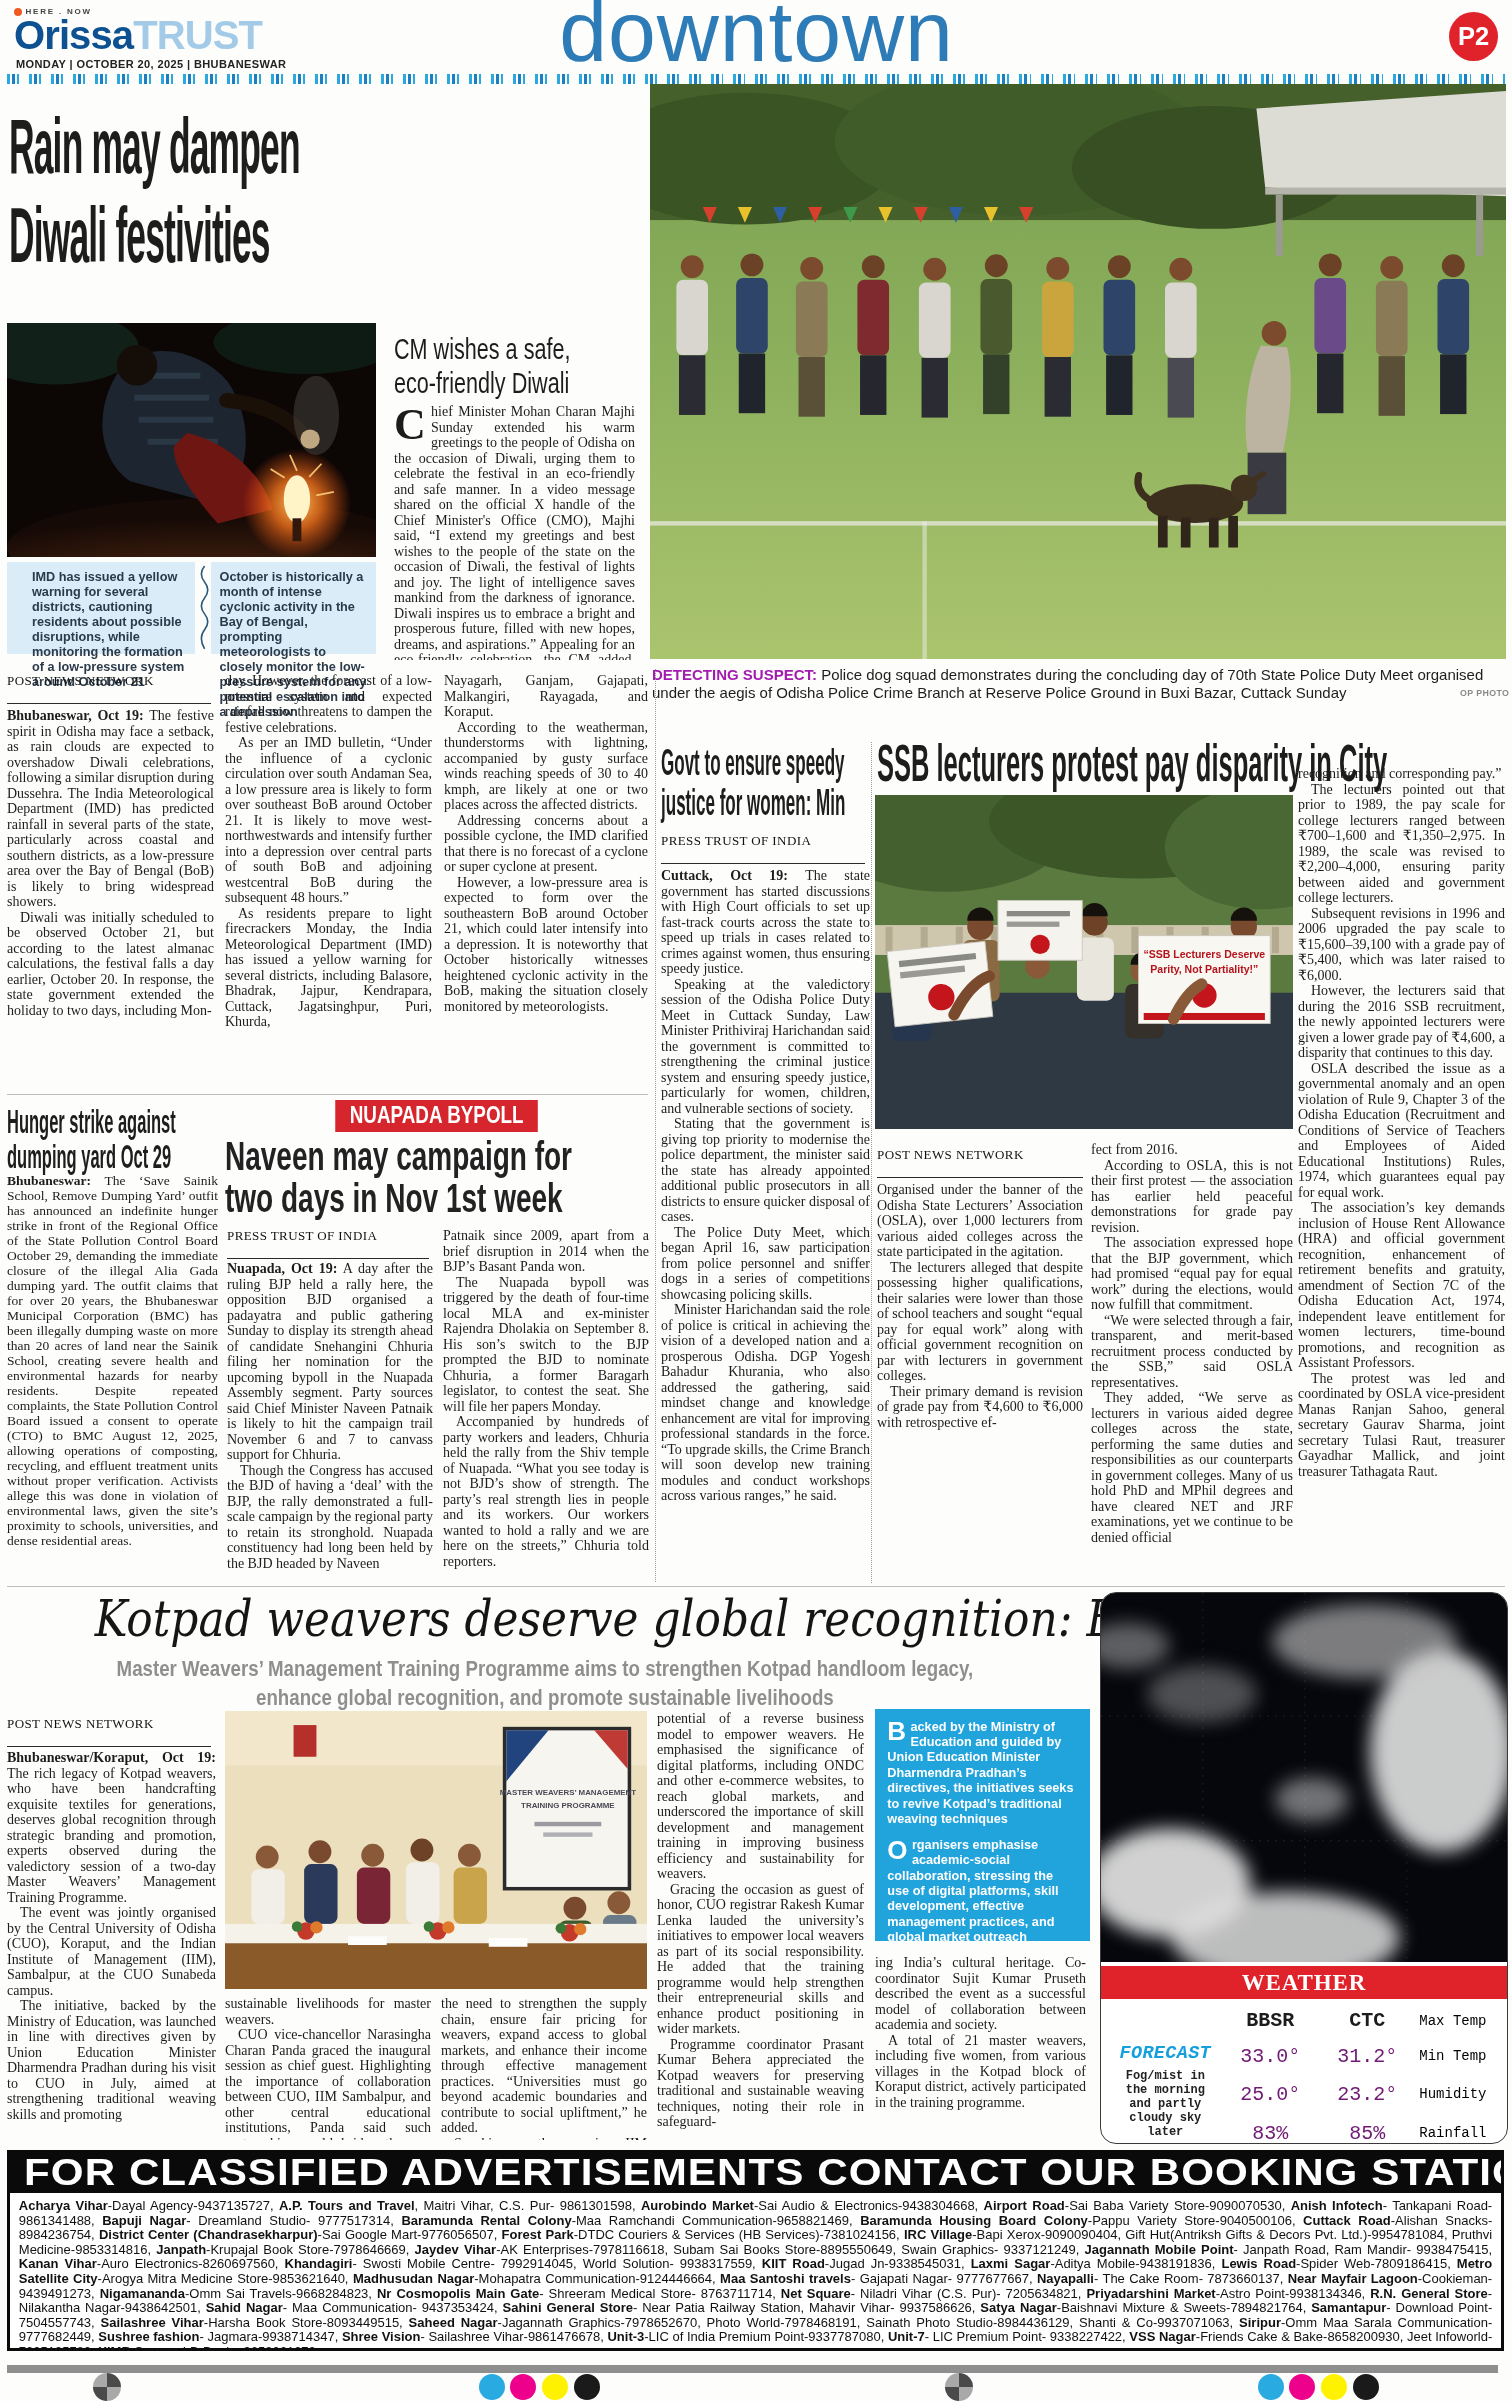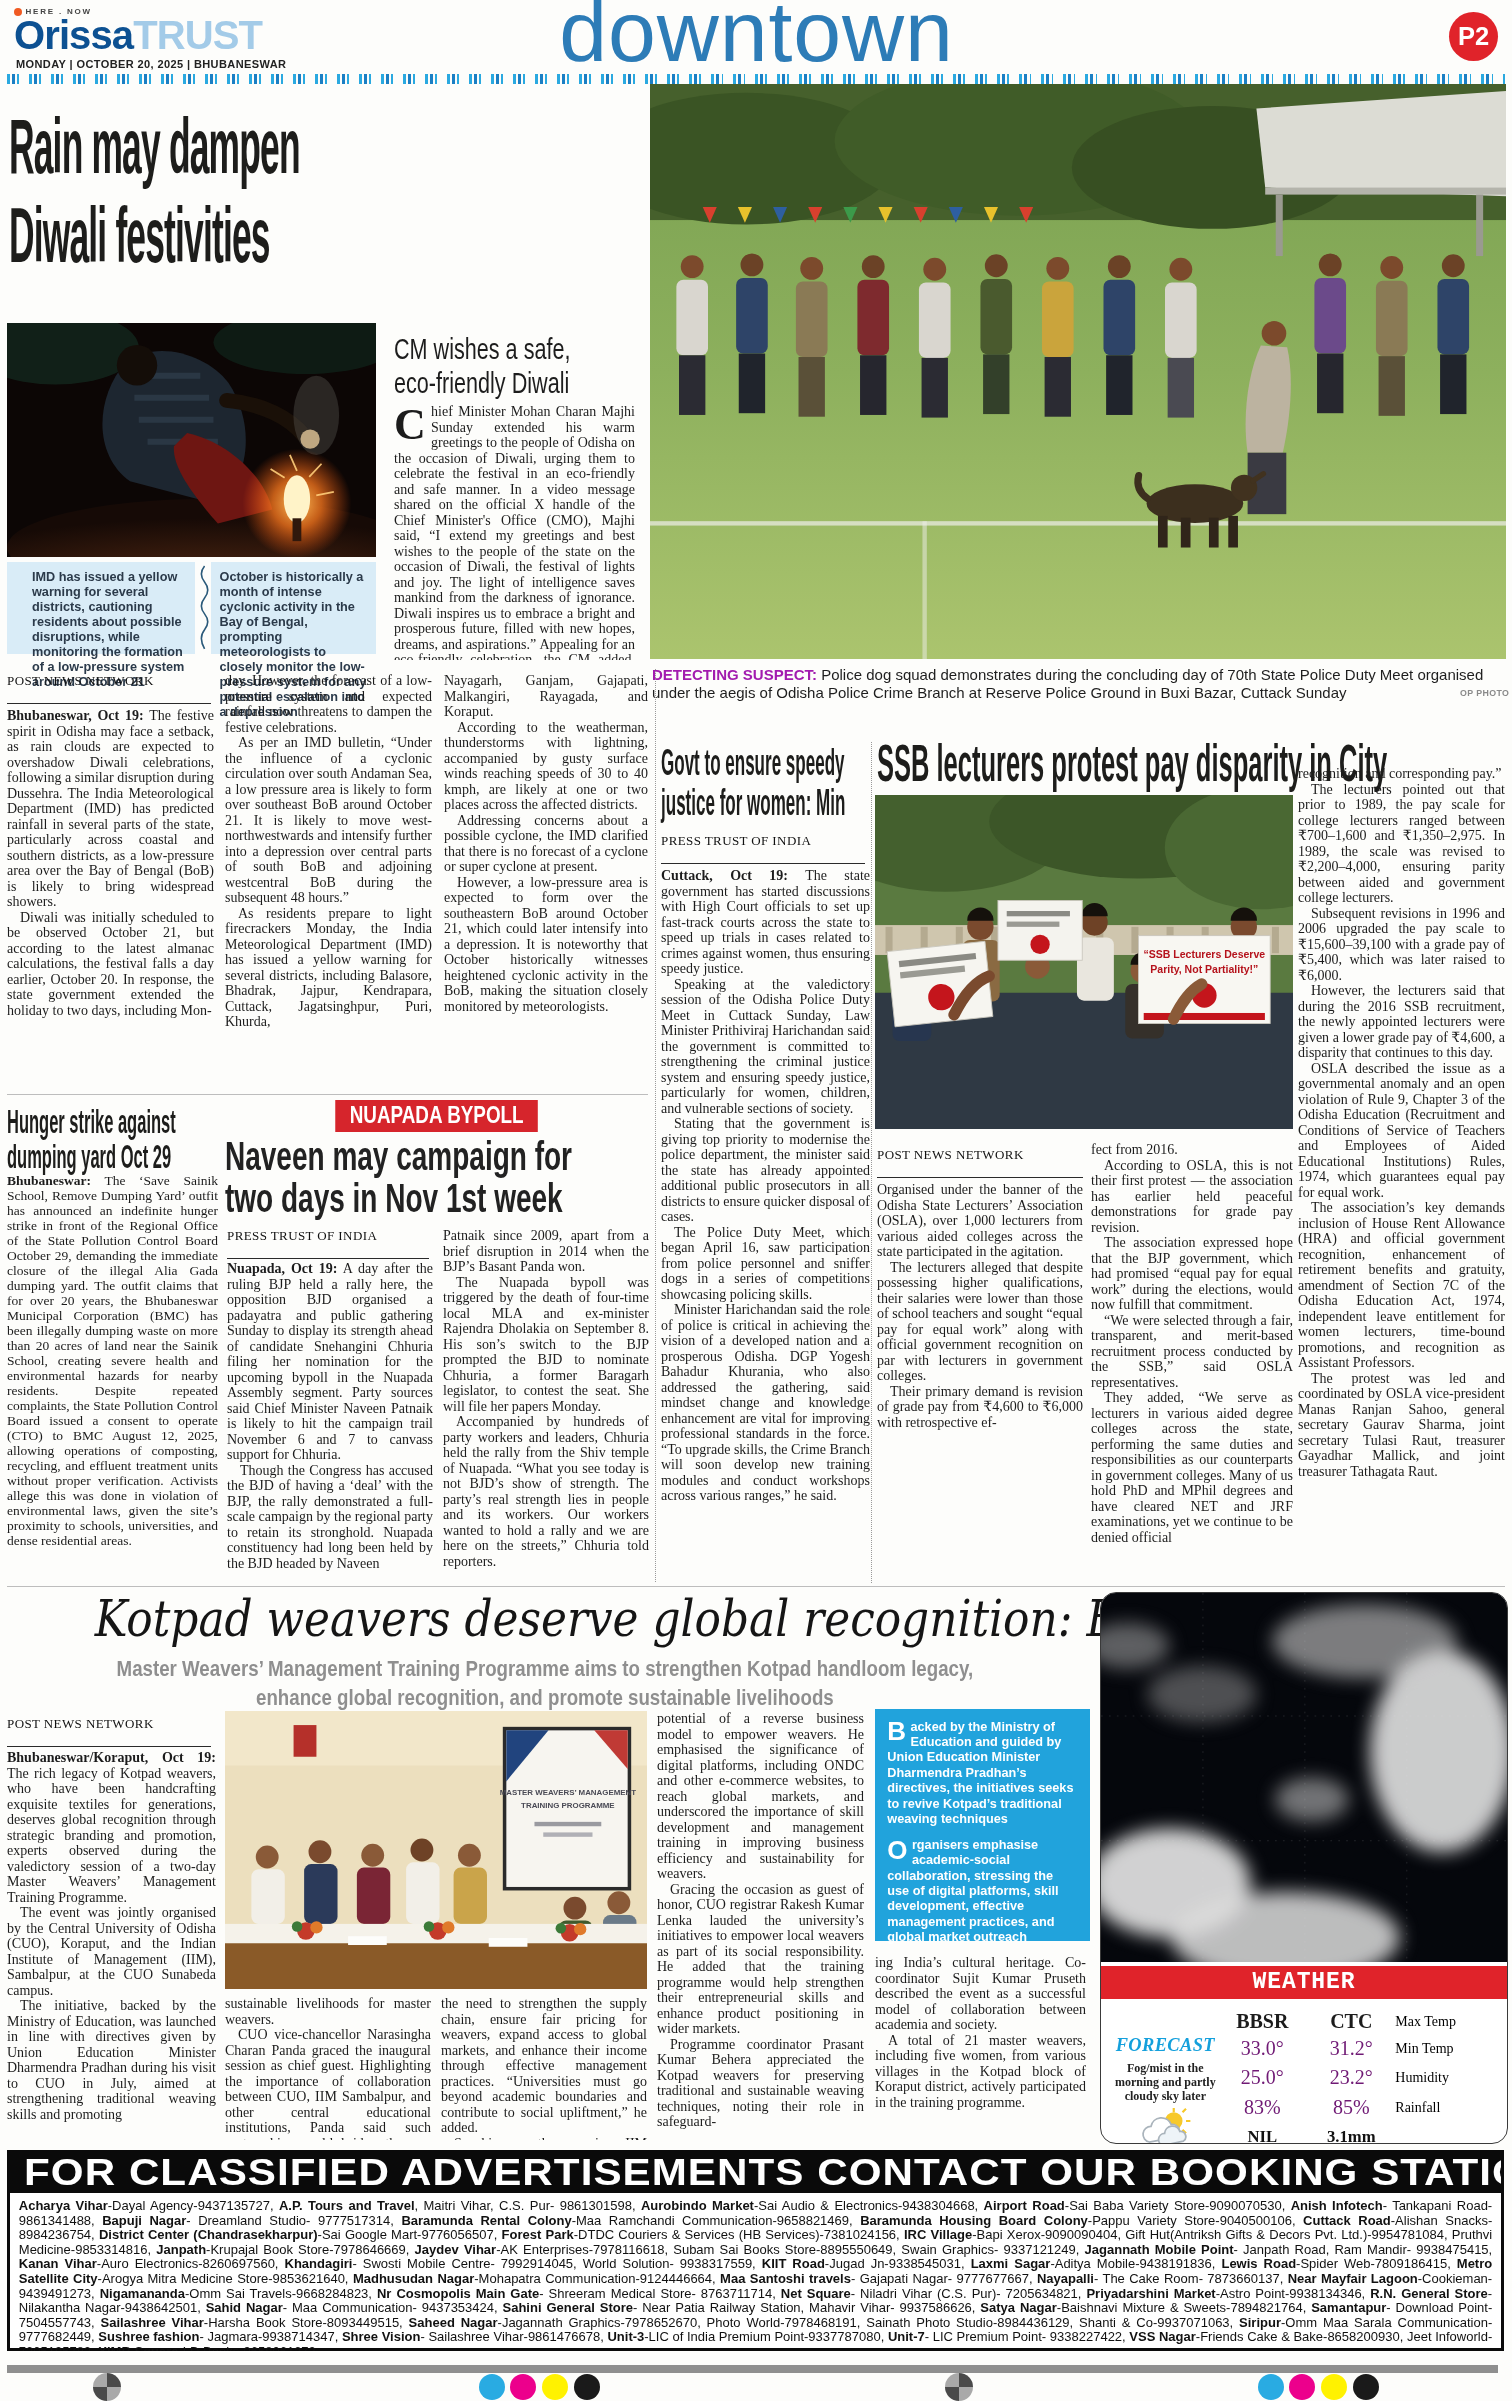--- a/index.html
+++ b/index.html
@@ -57,24 +57,24 @@
   .hrule{height:0;border-top:0.9px solid #bdbdbd;}
 
   
   .bluebox{background:var(--cyan_box,#21a3dc);color:#fff;font-family:"Liberation Sans",sans-serif;font-weight:bold;
         font-size:12.7px;line-height:15.4px;padding:10.5px 12.3px;}
   .bluebox p{margin:0 0 10.5px 0;}
   .bluebox .dropcap{font-size:26px;line-height:23px;margin:0.9px 4.4px 0 0;font-family:"Liberation Sans",sans-serif;color:#fff;}
 
   
   .weathercard{border:1.8px solid #3a3a3a;border-radius:16px;overflow:hidden;background:#fff;}
-  .wbanner{background:var(--accent_red,#e0232a);color:#fff;text-align:center;font-family:Liberation Mono, monospace;
+  .wbanner{background:var(--accent_red,#e0232a);color:#fff;text-align:center;font-family:Liberation Serif, serif;
         font-weight:bold;font-size:23px;line-height:33px;letter-spacing:0.9px;height:33px;}
   .wtable{display:grid;grid-template-columns:104px 90px 88px 107px;padding:8.8px 8.8px 3.5px 12.3px;
-        font-family:Liberation Serif, serif;}
+        font-family:Liberation Mono, monospace;gap:8px;}
   .wtable .wh{font-weight:bold;font-size:20px;color:#1c1c1c;text-align:center;line-height:26px;}
   .wtable .wlabel{font-size:14px;color:#000000;line-height:27px;}
   .wtable .wval{font-size:20px;color:#701a75;text-align:center;line-height:27px;}
   .wtable .wval.strong{font-weight:bold;color:#111;font-size:16.7px;}
   .wforecast{grid-row:2 / span 4;text-align:center;}
   .wf-label{font-weight:bold;font-size:18.4px;color:var(--forecast_blue,#14a0dc);font-style:italic;letter-spacing:0.4px;}
   .wf-text{font-weight:bold;font-size:12px;line-height:14px;color:#222;margin-top:5.3px;}
 
   
   .classified{border:3.5px solid #0a0a0a;background:#fff;}

